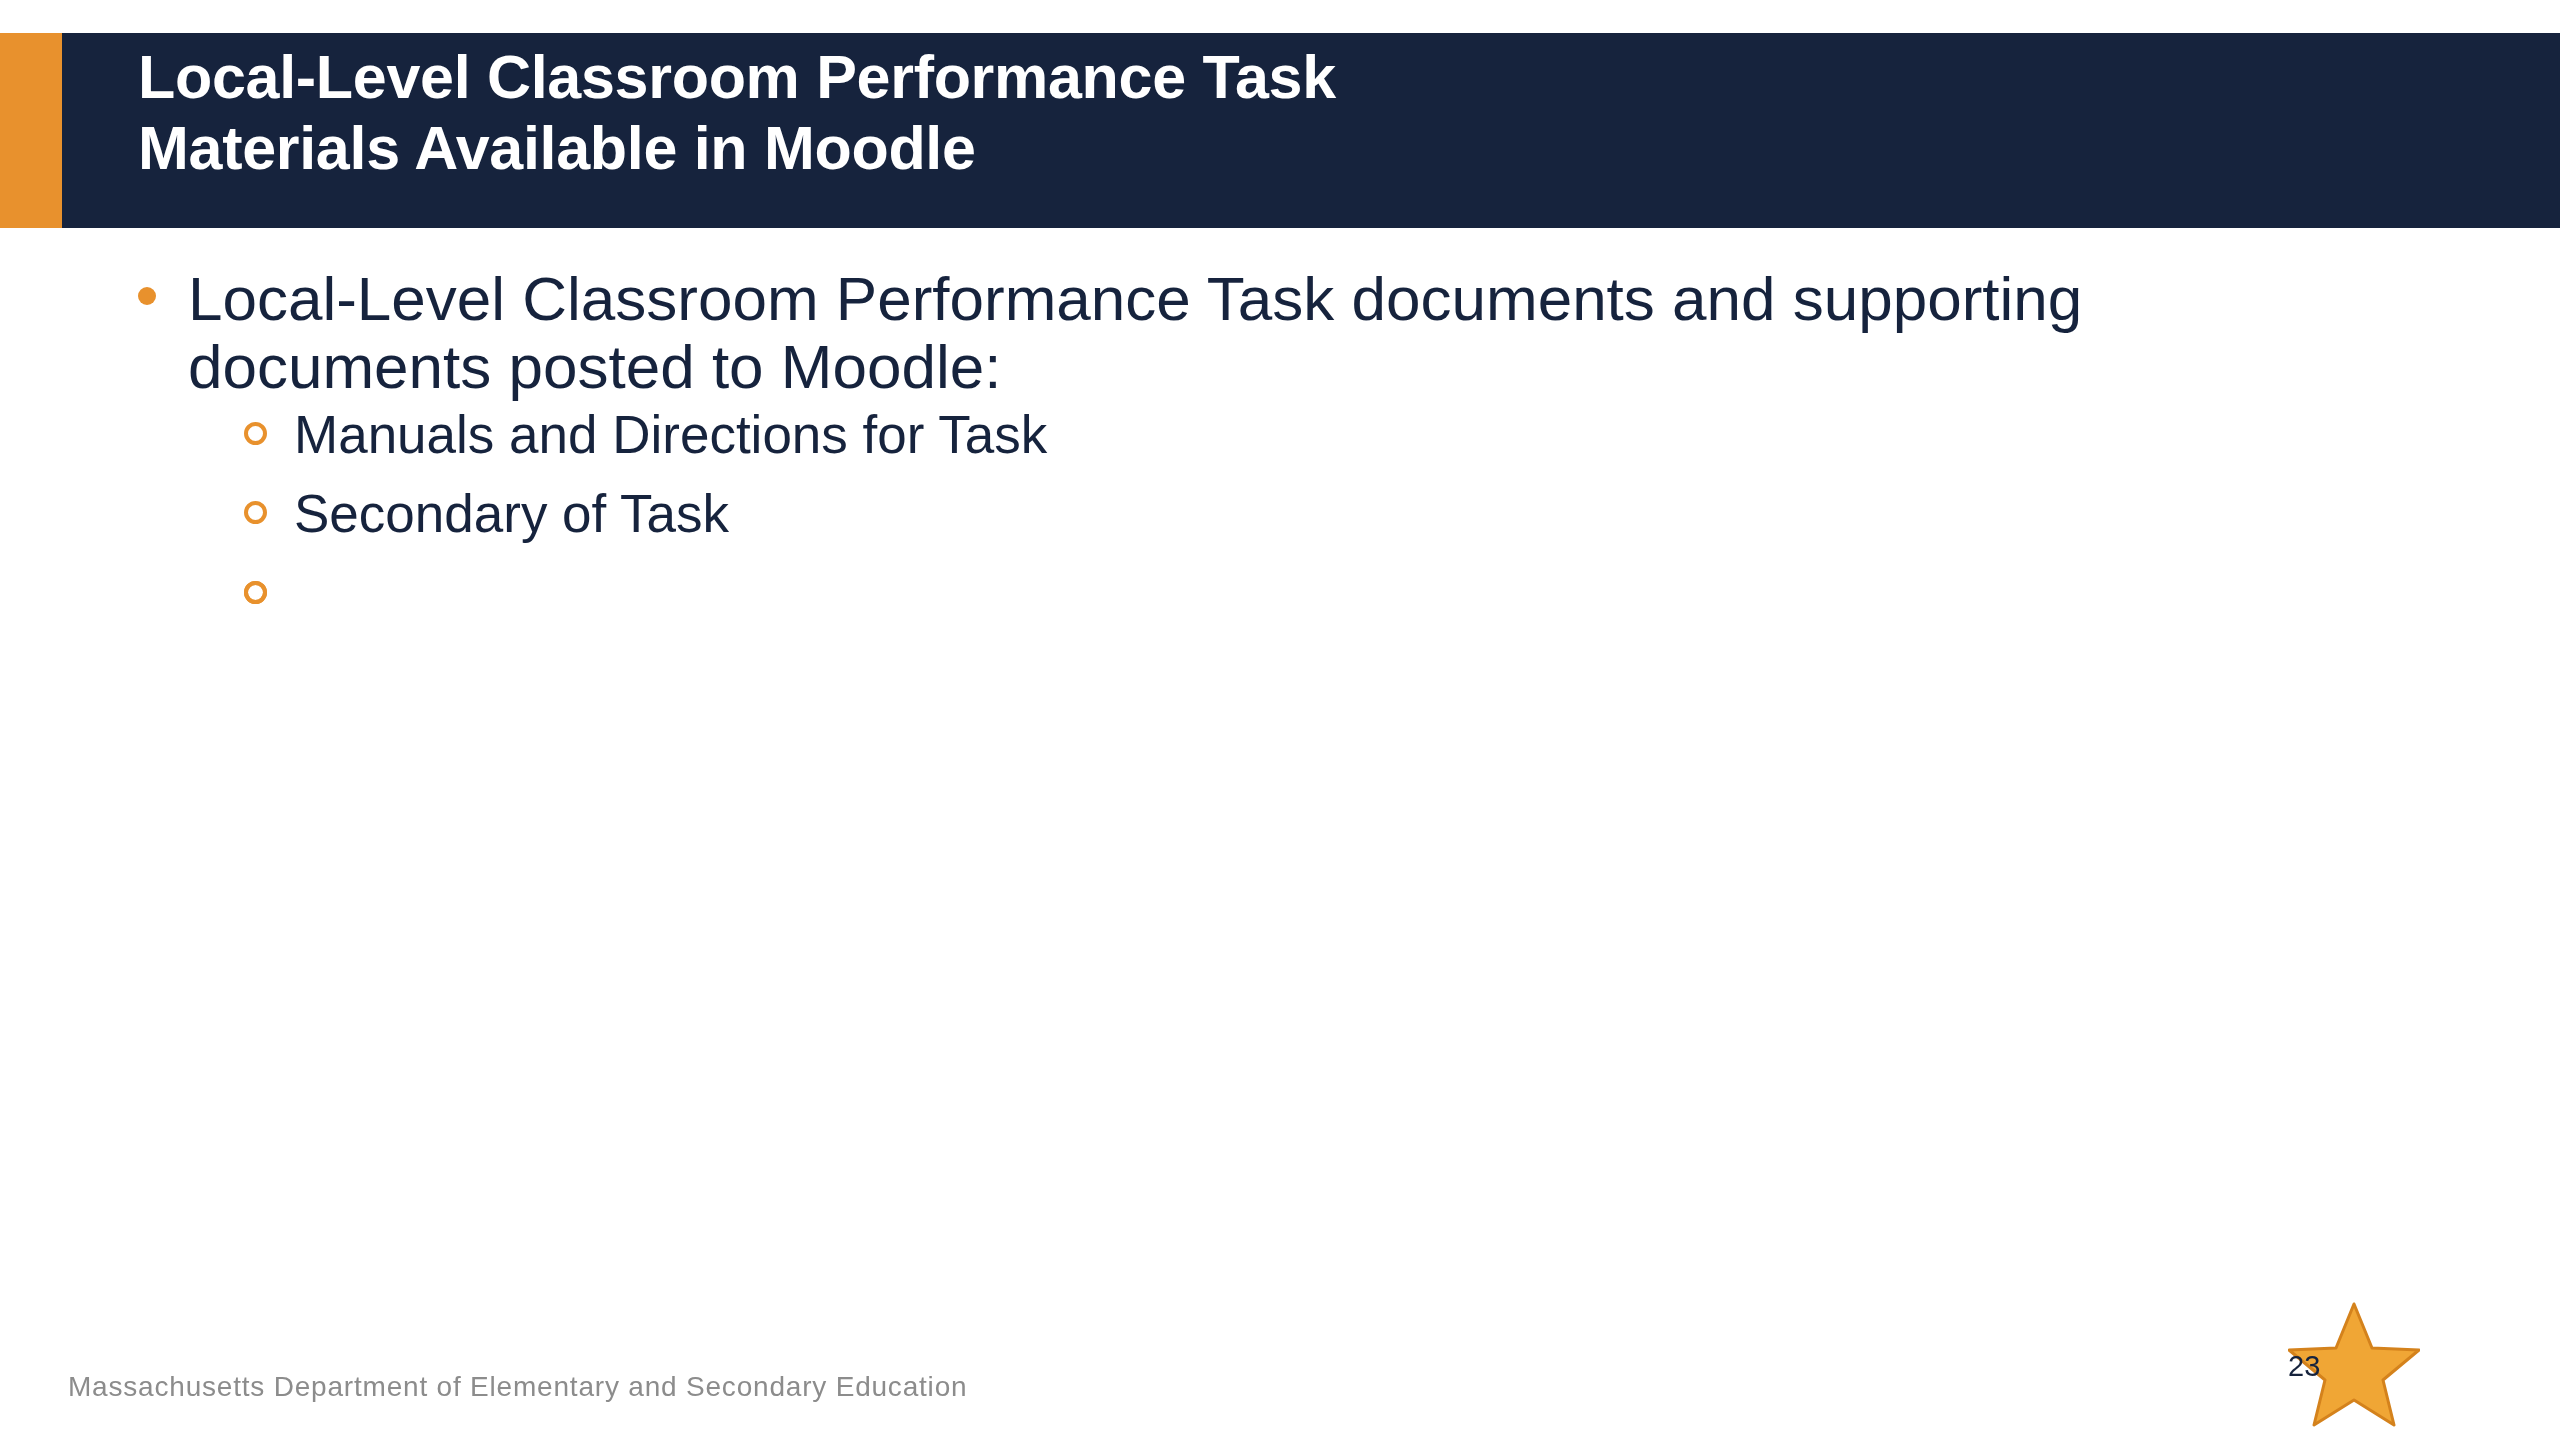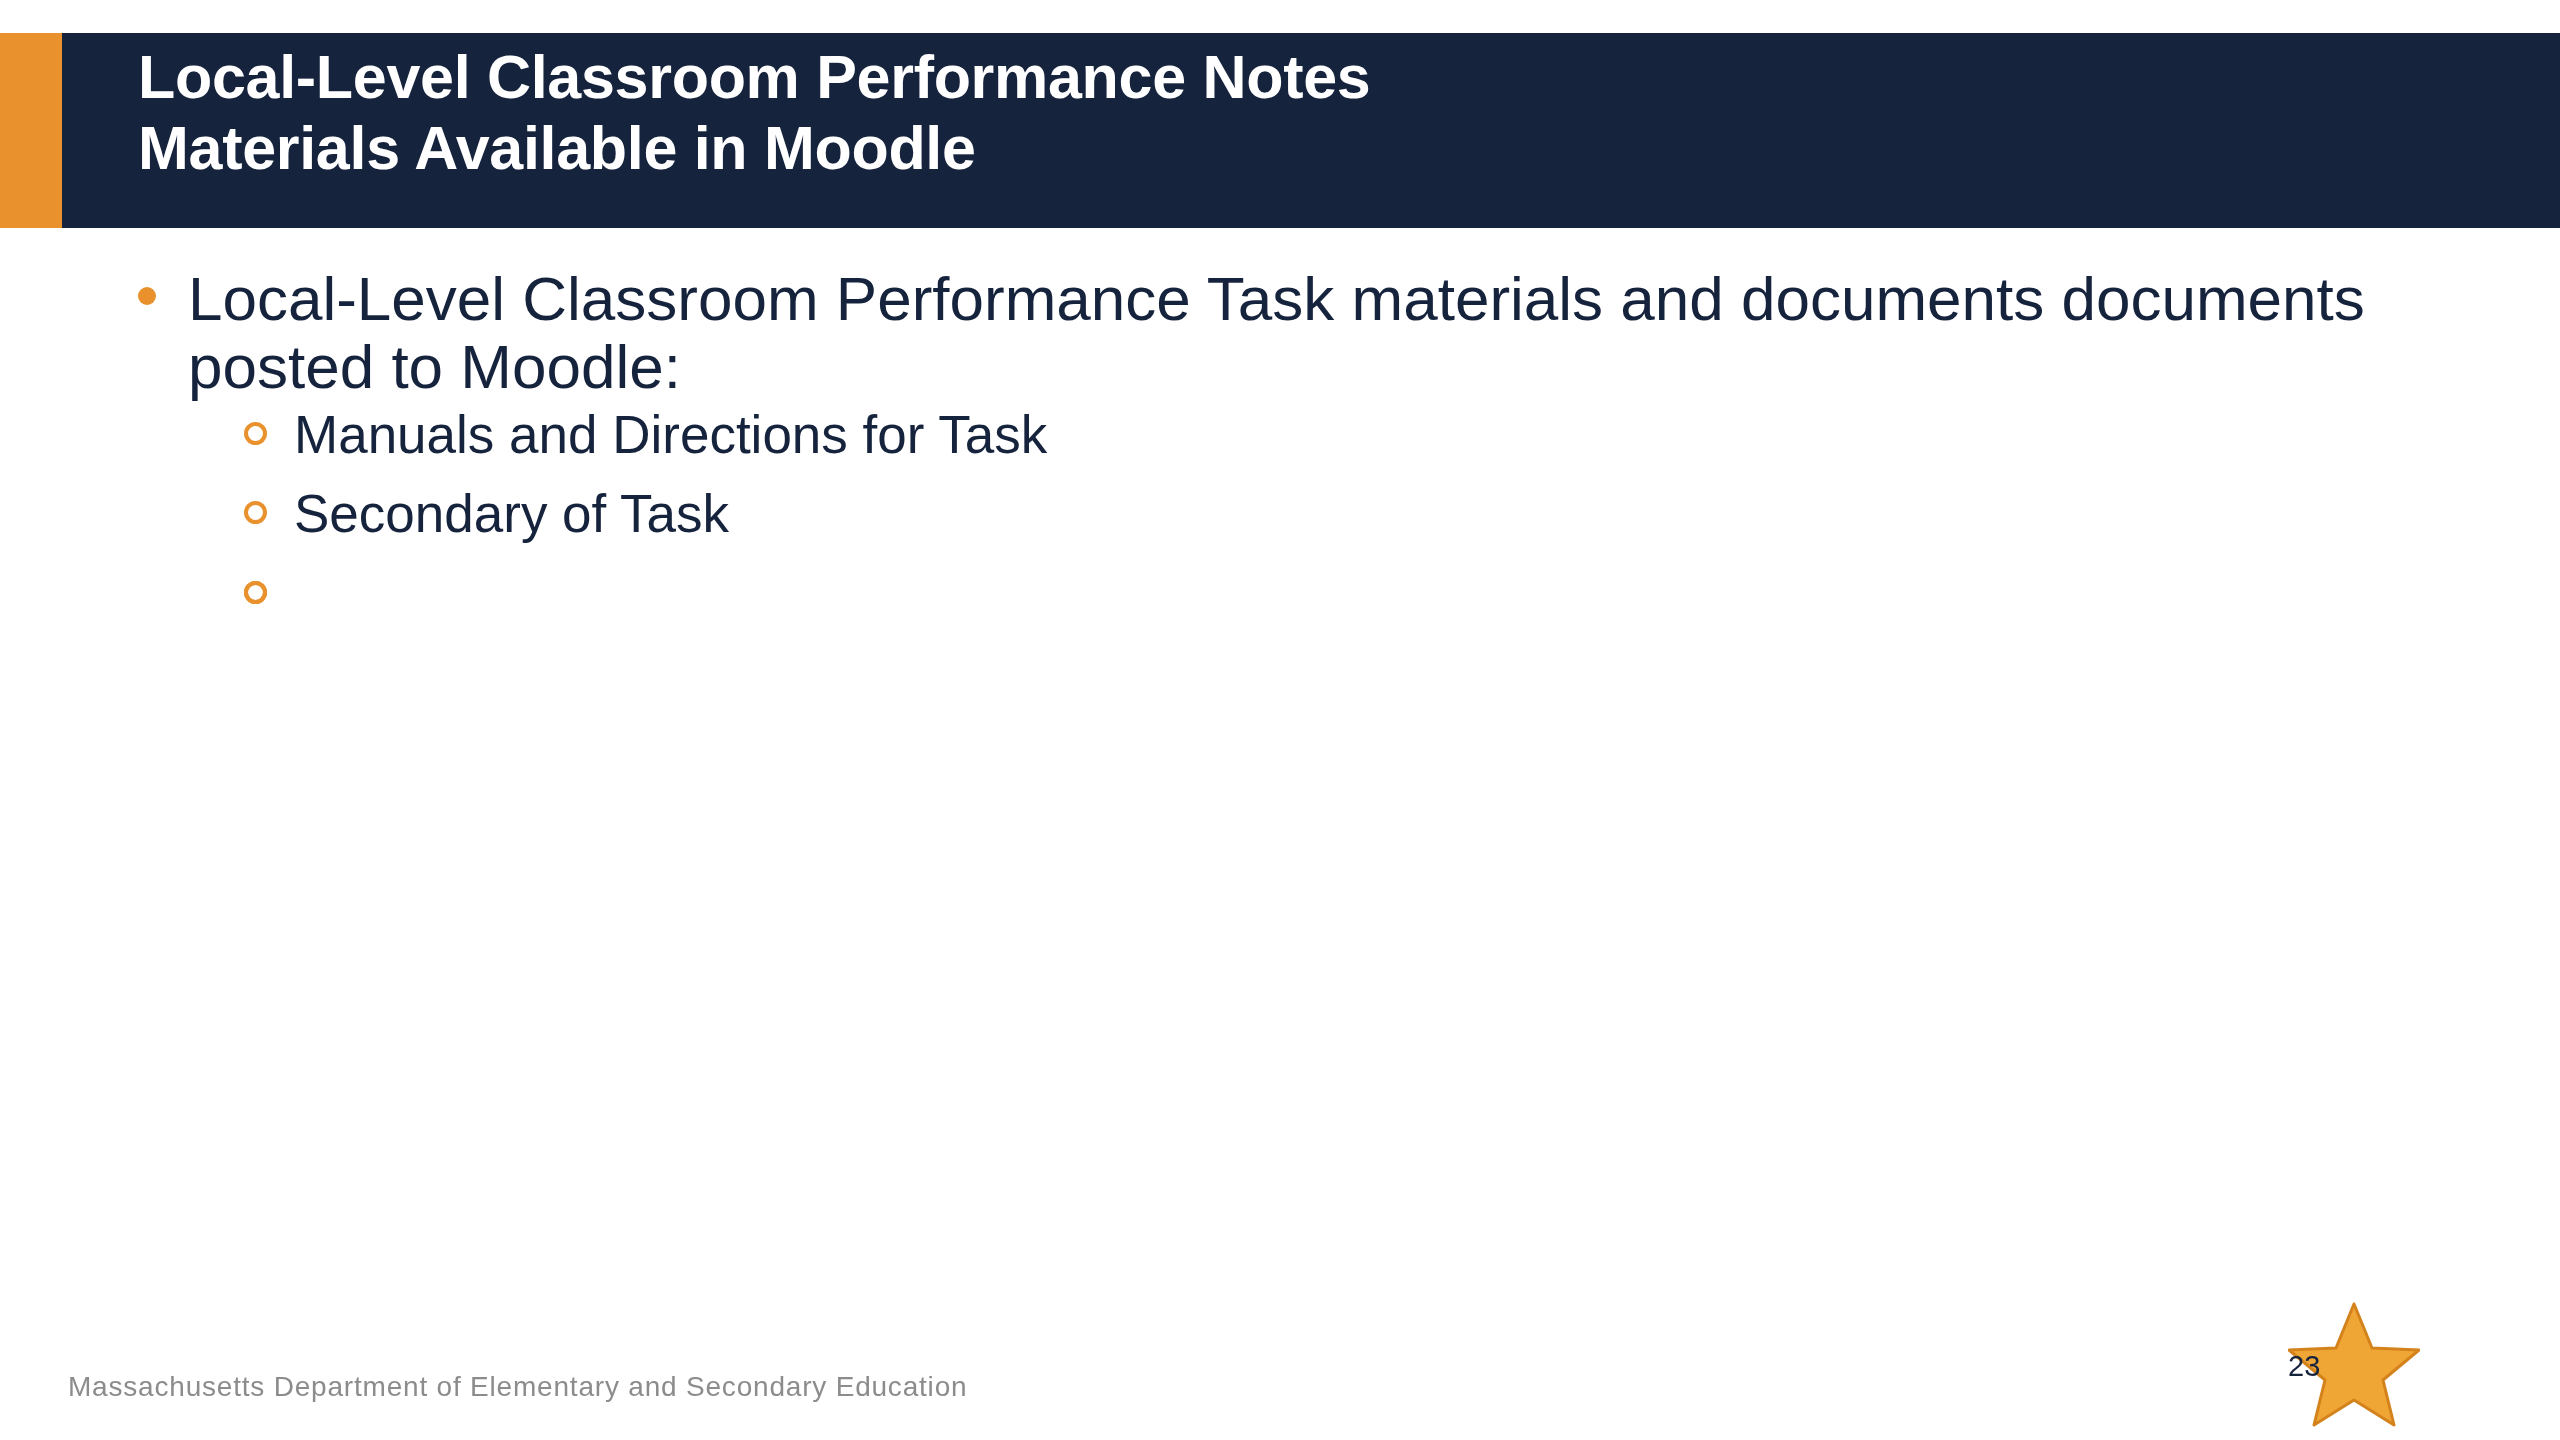--- a/index.html
+++ b/index.html
@@ -145,29 +145,29 @@
 </style>
 </head>
 <body>
 
 <div class="slide">
 
   <div class="title-band"></div>
   <div class="title-accent"></div>
 
   <div class="title-text">
-    <span class="title-line">Local-Level Classroom Performance Notes</span>
+    <span class="title-line">Local-Level Classroom Performance Task</span>
     <span class="title-line">Materials Available in Moodle</span>
   </div>
 
   <div class="body">
 
     <div class="bullet-l1">
       <span class="dot"></span>
-      <span class="txt">Local-Level Classroom Performance Task materials and documents documents posted to Moodle:</span>
+      <span class="txt">Local-Level Classroom Performance Task documents and supporting documents posted to Moodle:</span>
     </div>
 
     <ul class="sub-list">
       <li class="sub-item">
         <span class="circle"></span>
         <span>Manuals and Directions for Task</span>
       </li>
       <li class="sub-item">
         <span class="circle"></span>
         <span>Secondary of Task</span>

